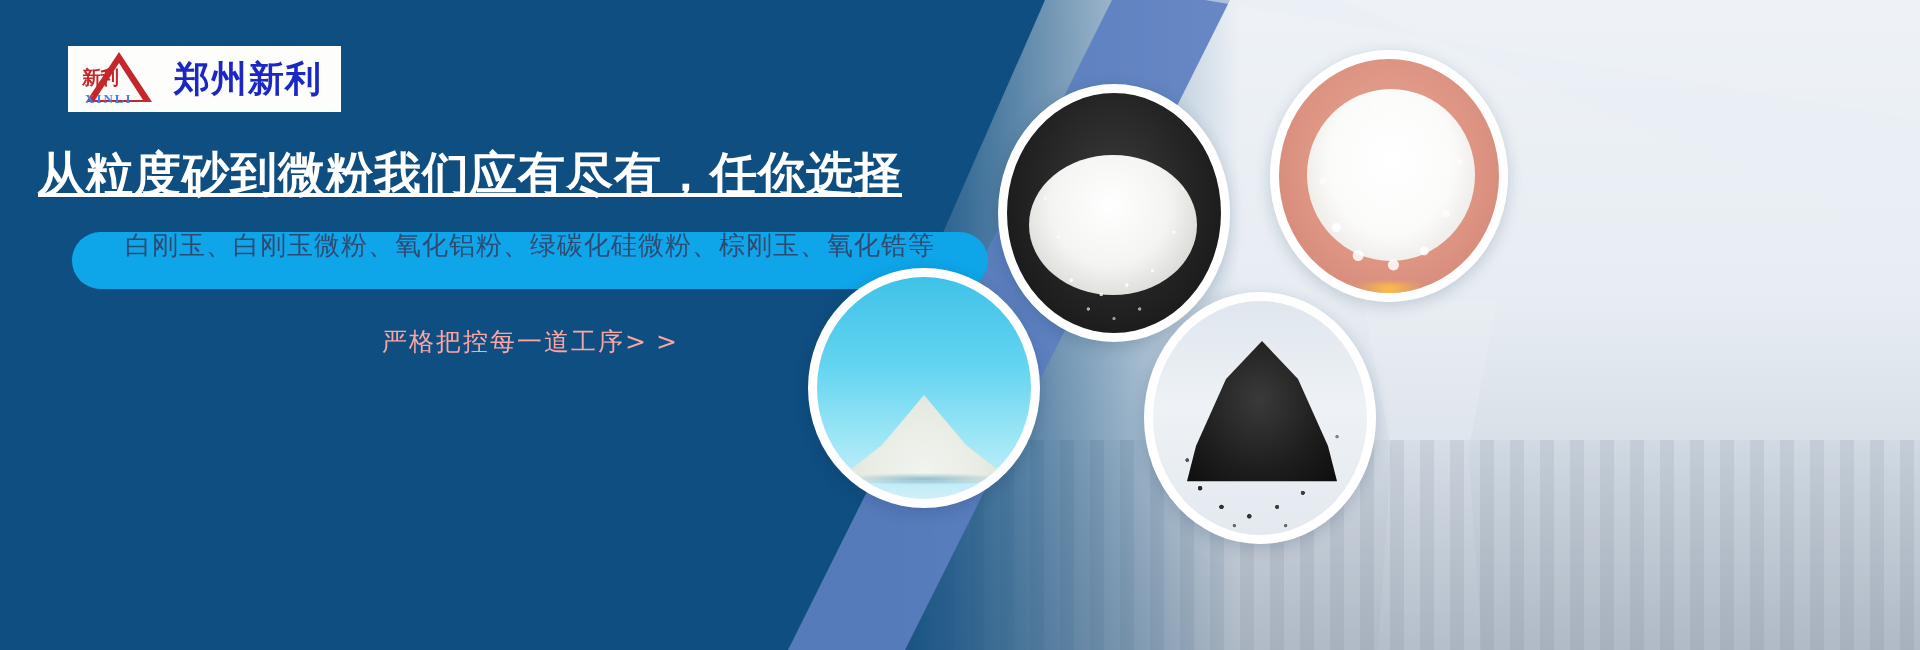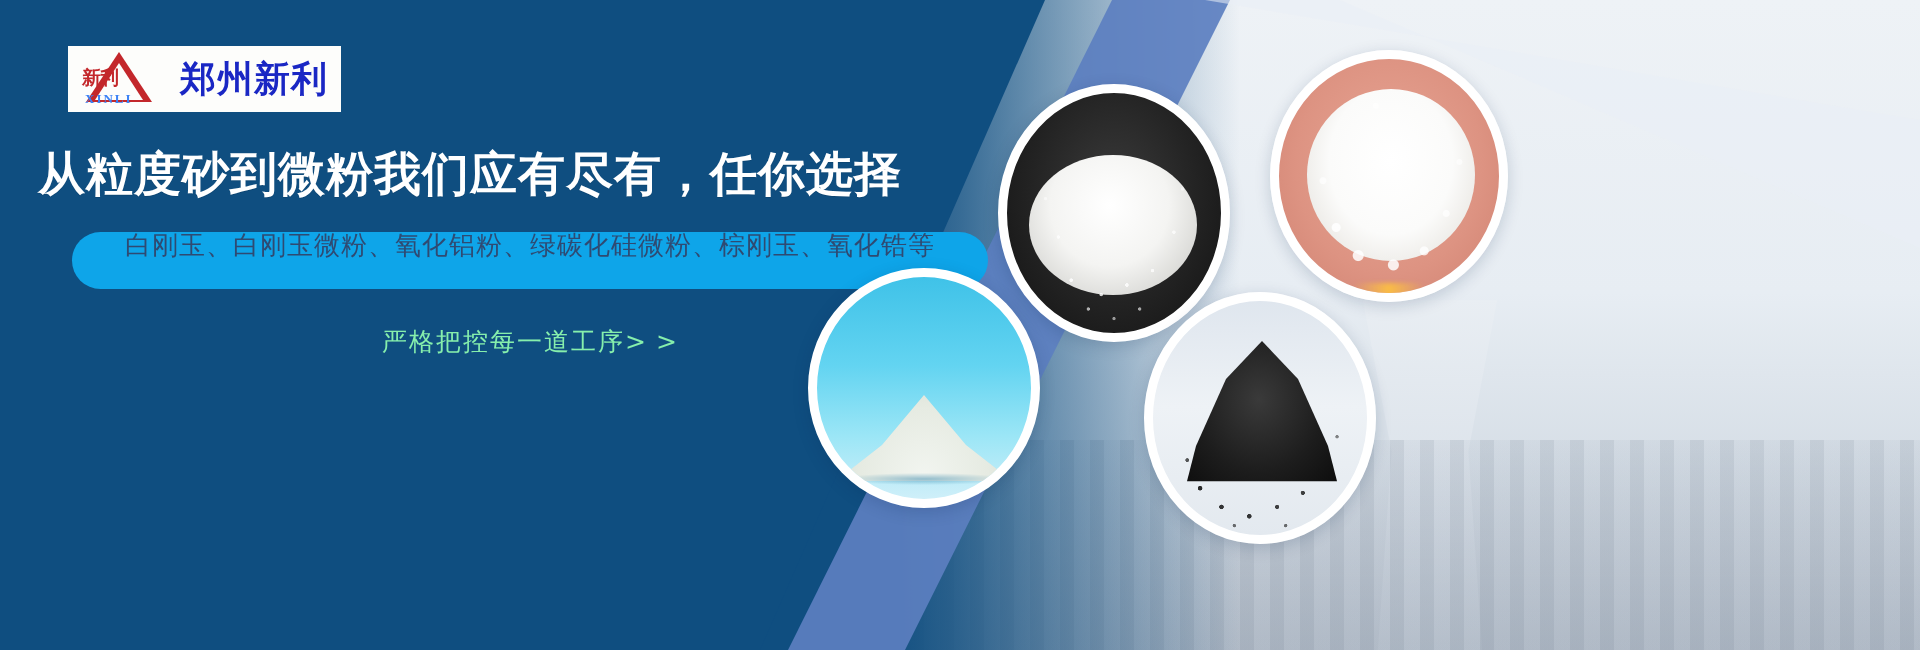--- a/index.html
+++ b/index.html
@@ -119,37 +119,38 @@
     color:#3b82f6;
     letter-spacing:2px;
     line-height:1;
   }
   .logo-name{
     font-family:"DejaVu Sans",sans-serif;
     font-size:36px;
     font-weight:700;
     color:#1a27c4;
     letter-spacing:1px;
-    margin-left:24px;
+    margin-left:18px;
     line-height:1;
     white-space:nowrap;
   }
 
   
   .headline{
     position:absolute;
     left:38px; top:146px;
     font-family:"DejaVu Sans",sans-serif;
     font-size:47px;
     font-weight:700;
     color:#ffffff;
     letter-spacing:1px;
     white-space:nowrap;
     line-height:1.18;
     text-shadow:0 1px 0 rgba(0,0,0,.10);
+    text-decoration:underline;
   }
 
   
   .pill{
     position:absolute;
     left:72px; top:232px;
     height:57px;
     min-width:916px;
     box-sizing:border-box;
     background:#0ea5e9;
@@ -167,21 +168,21 @@
   }
 
   
   .cta{
     position:absolute;
     left:72px; top:325px;
     width:916px;
     text-align:center;
     font-family:"DejaVu Sans",sans-serif;
     font-size:25px;
-    color:#86efac;
+    color:#fca5a5;
     letter-spacing:2px;
     white-space:nowrap;
   }
   .cta-arrow{ letter-spacing:1px; }
 
   
   .circle{
     position:absolute;
     border-radius:50%;
     border:9px solid #ffffff;

